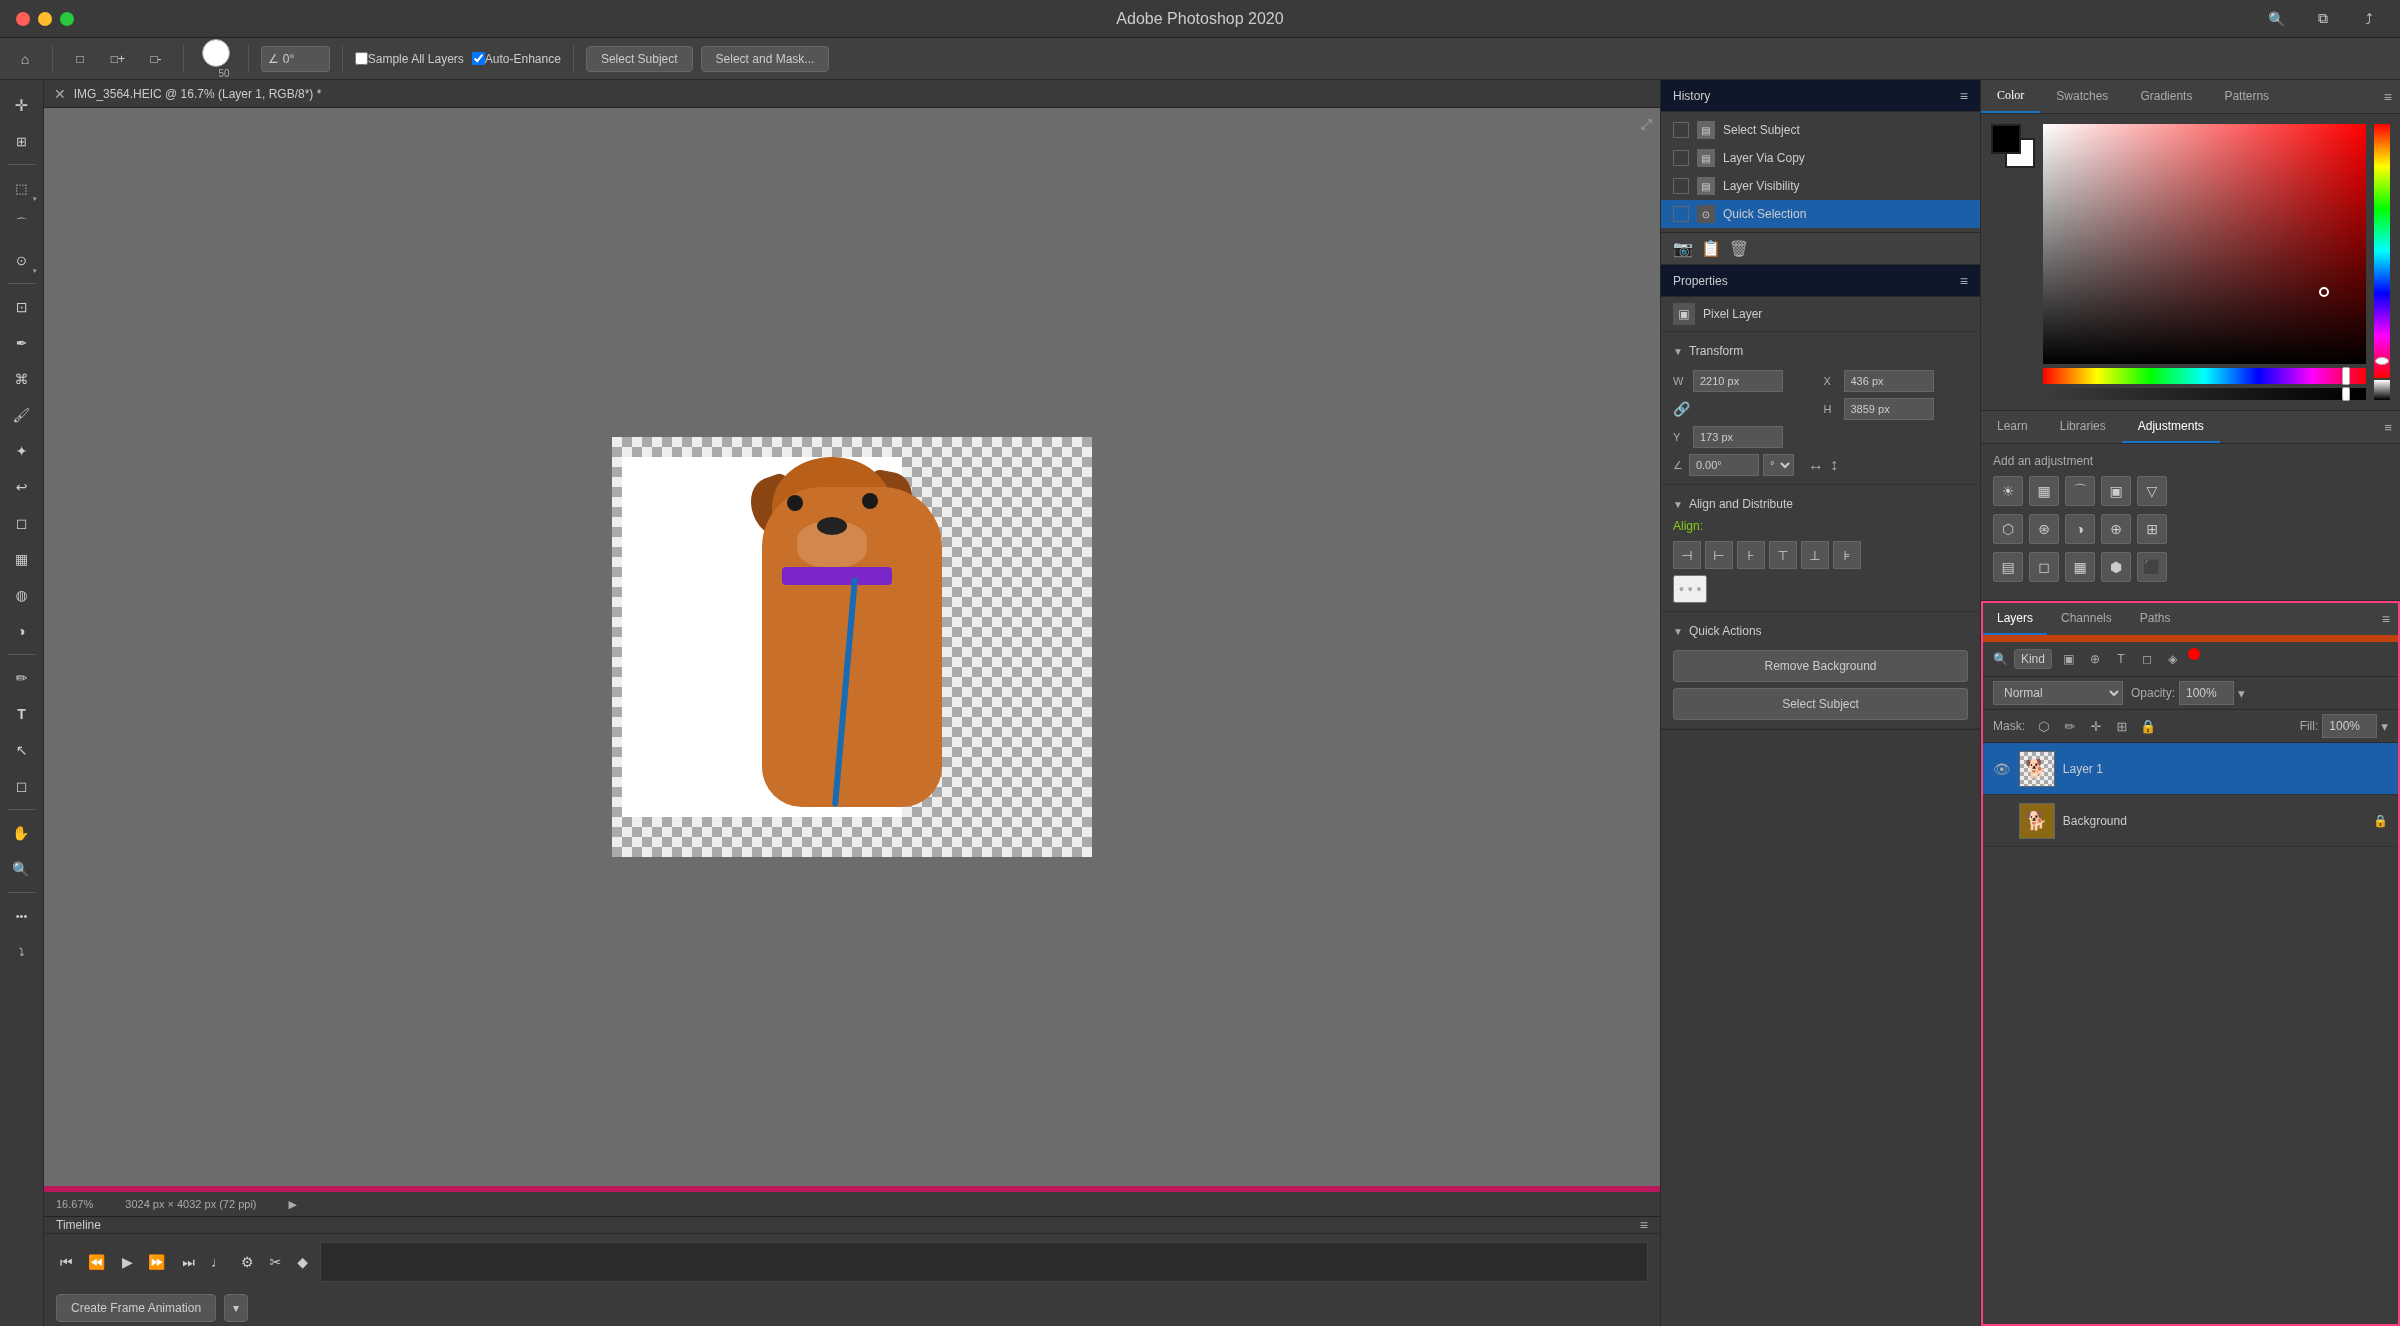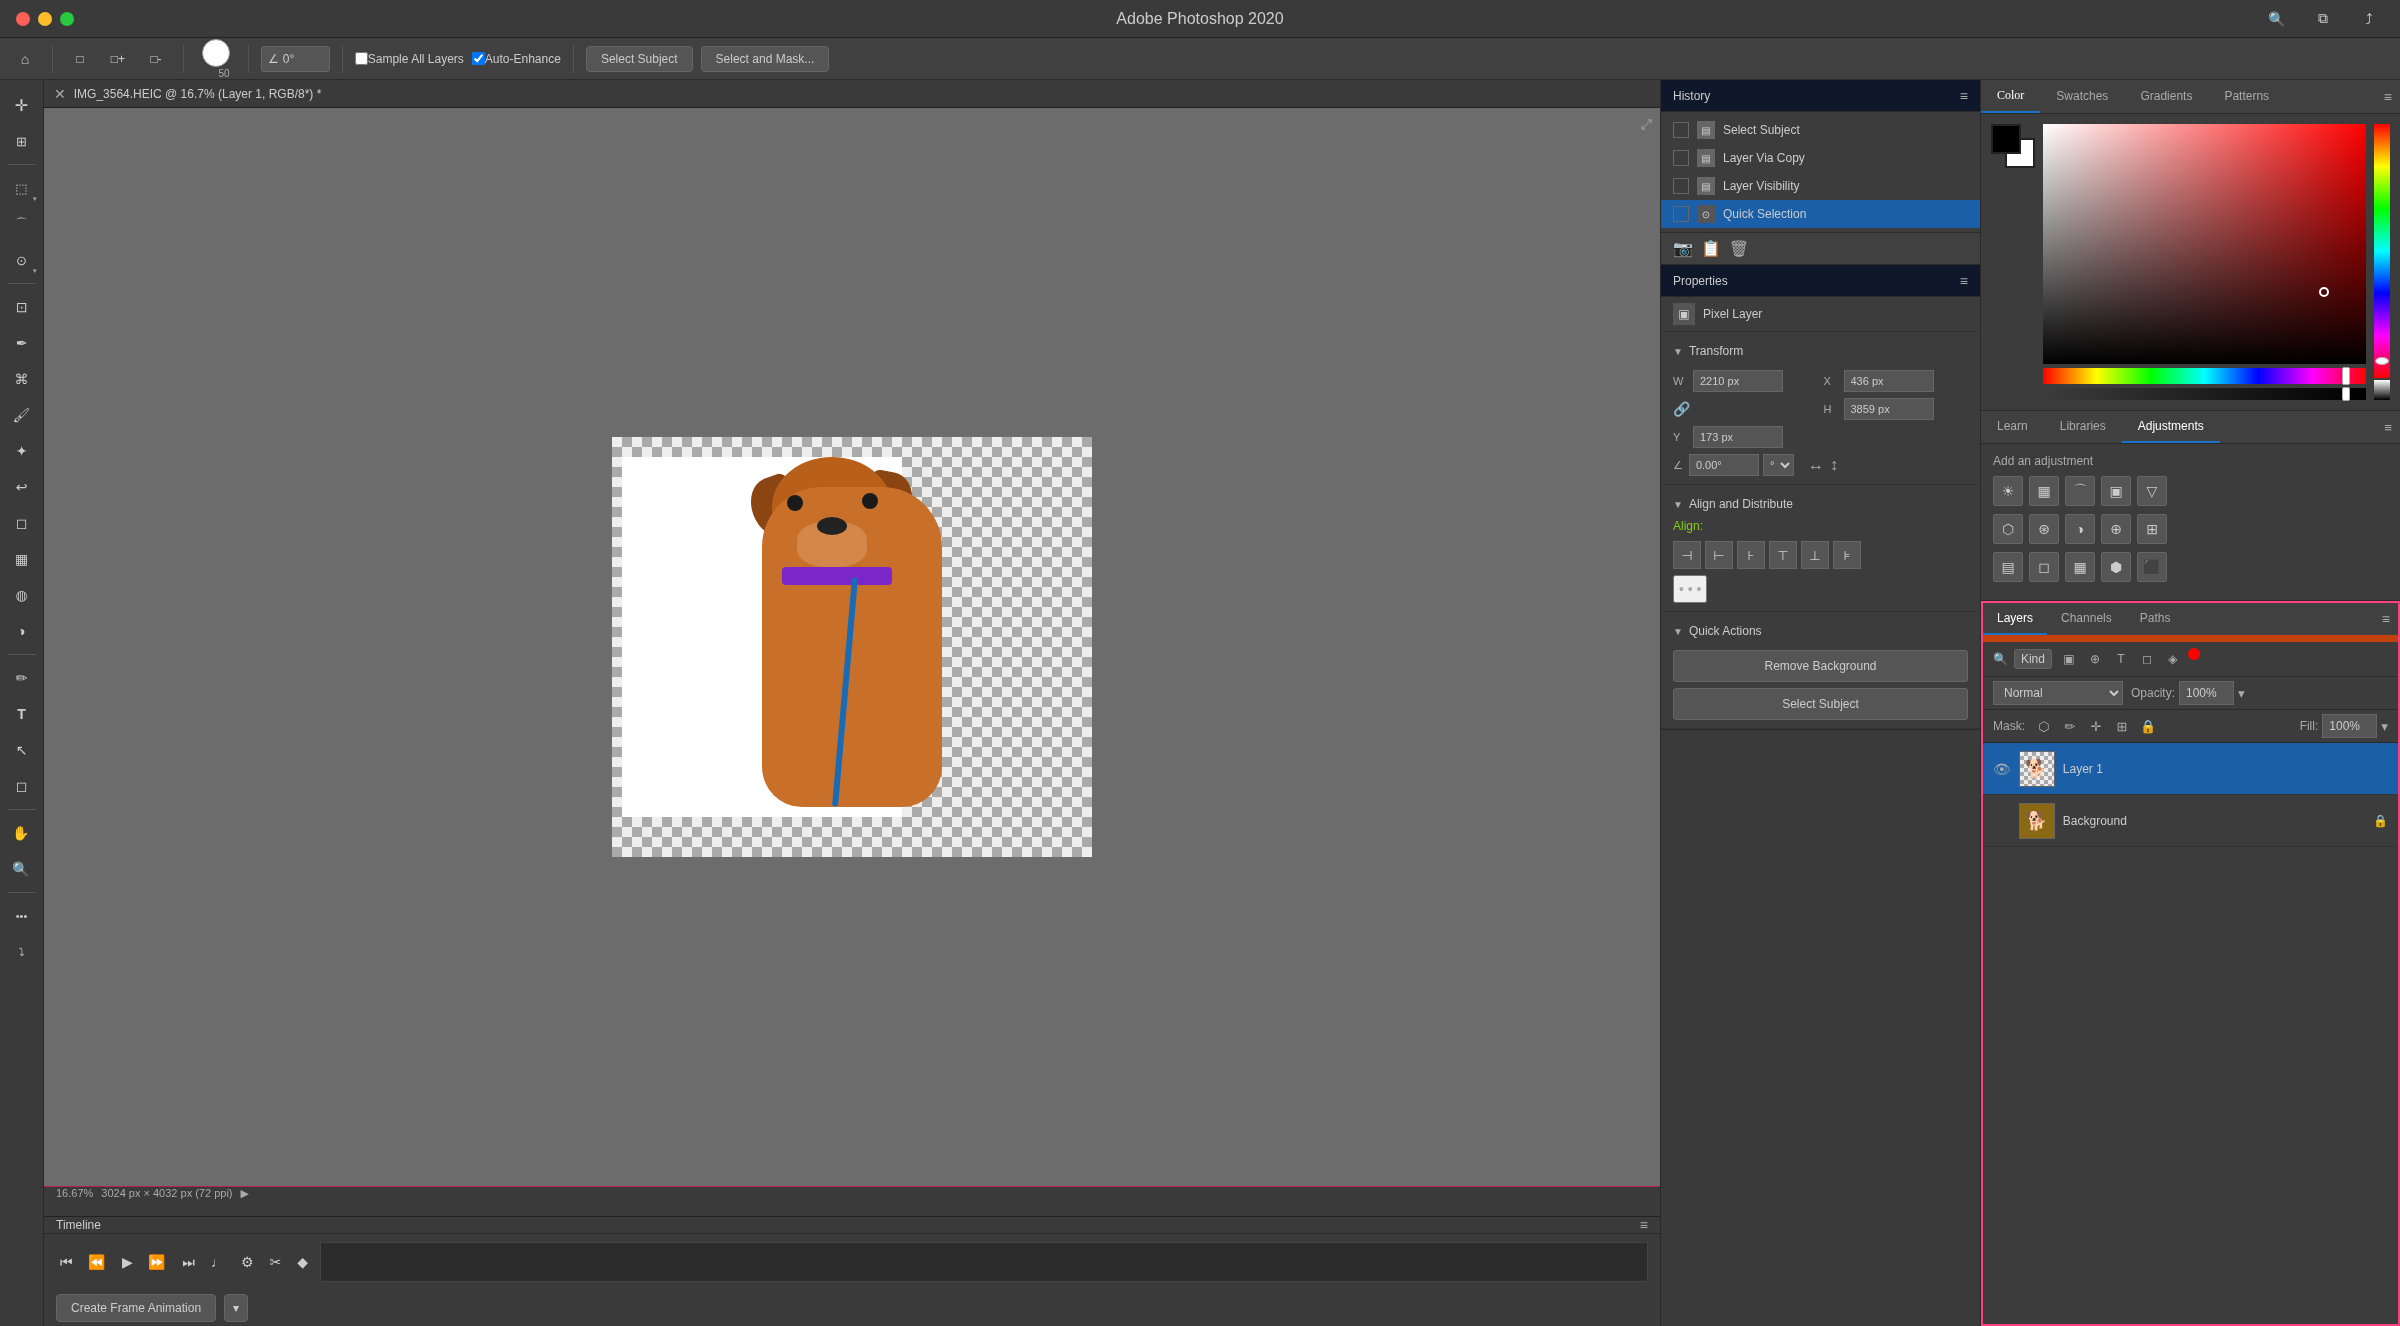--- a/index.html
+++ b/index.html
@@ -288,25 +288,26 @@
       top: 20px; left: 10px;
       width: 280px; height: 360px;
       background: white;
       z-index: 1;
     }
 
     #canvas-statusbar {
       height: 30px;
       background: #3a3a3a;
       display: flex;
+      align-items: center;
       padding: 0 12px;
-      border-top: 1px solid #be185d;
+      border-top: 6px solid #be185d;
       font-size: 11px;
       color: #aaa;
-      gap: 8px;
+      gap: 32px;
     }
     .status-arrow { color: #aaa; cursor: pointer; }
 
     
     #timeline {
       height: 110px;
       background: #3a3a3a;
       border-top: 1px solid #222;
       display: flex;
       flex-direction: column;

